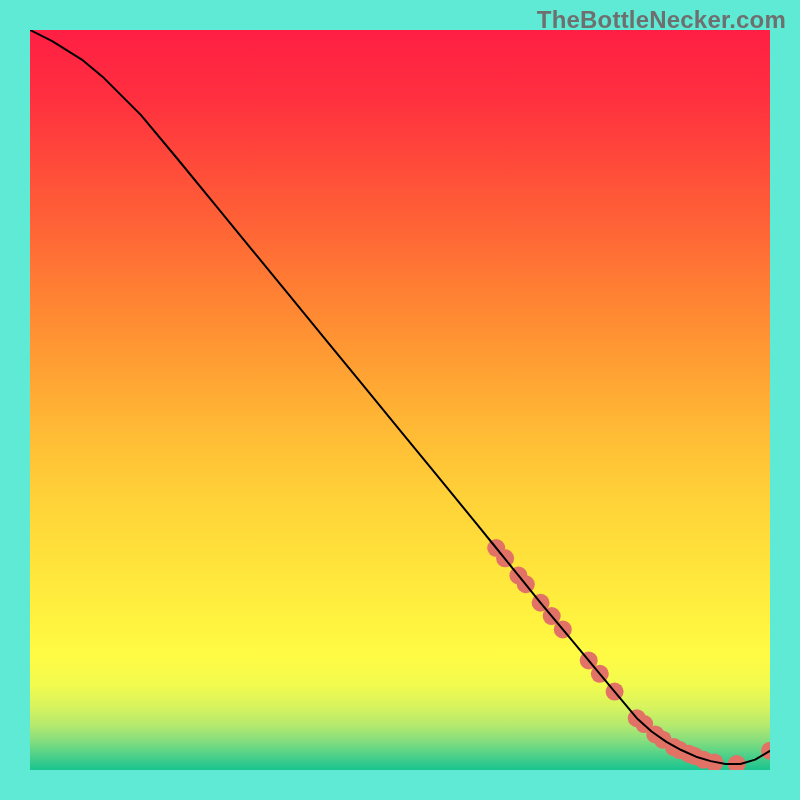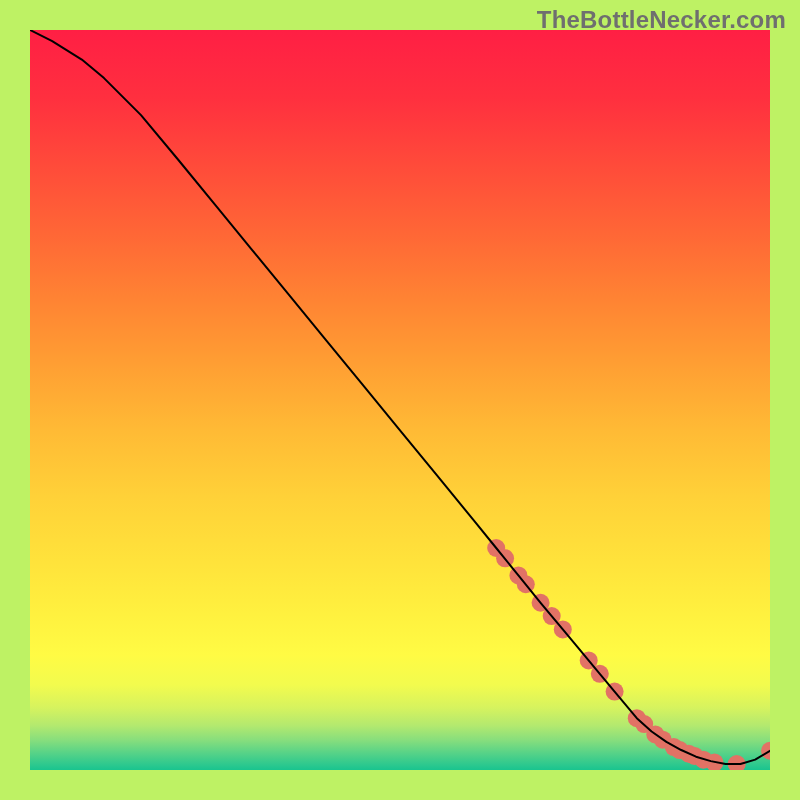--- a/index.html
+++ b/index.html
@@ -8,21 +8,21 @@
     width: 800px;
     height: 800px;
     background: #000;
     overflow: hidden;
     font-family: Arial, Helvetica, sans-serif;
   }
   .stage {
     position: relative;
     width: 800px;
     height: 800px;
-    background: #bef264;
+    background: #5eead4;
   }
   .plot {
     position: absolute;
     left: 30px;
     top: 30px;
     width: 740px;
     height: 740px;
   }
   .watermark {
     position: absolute;

